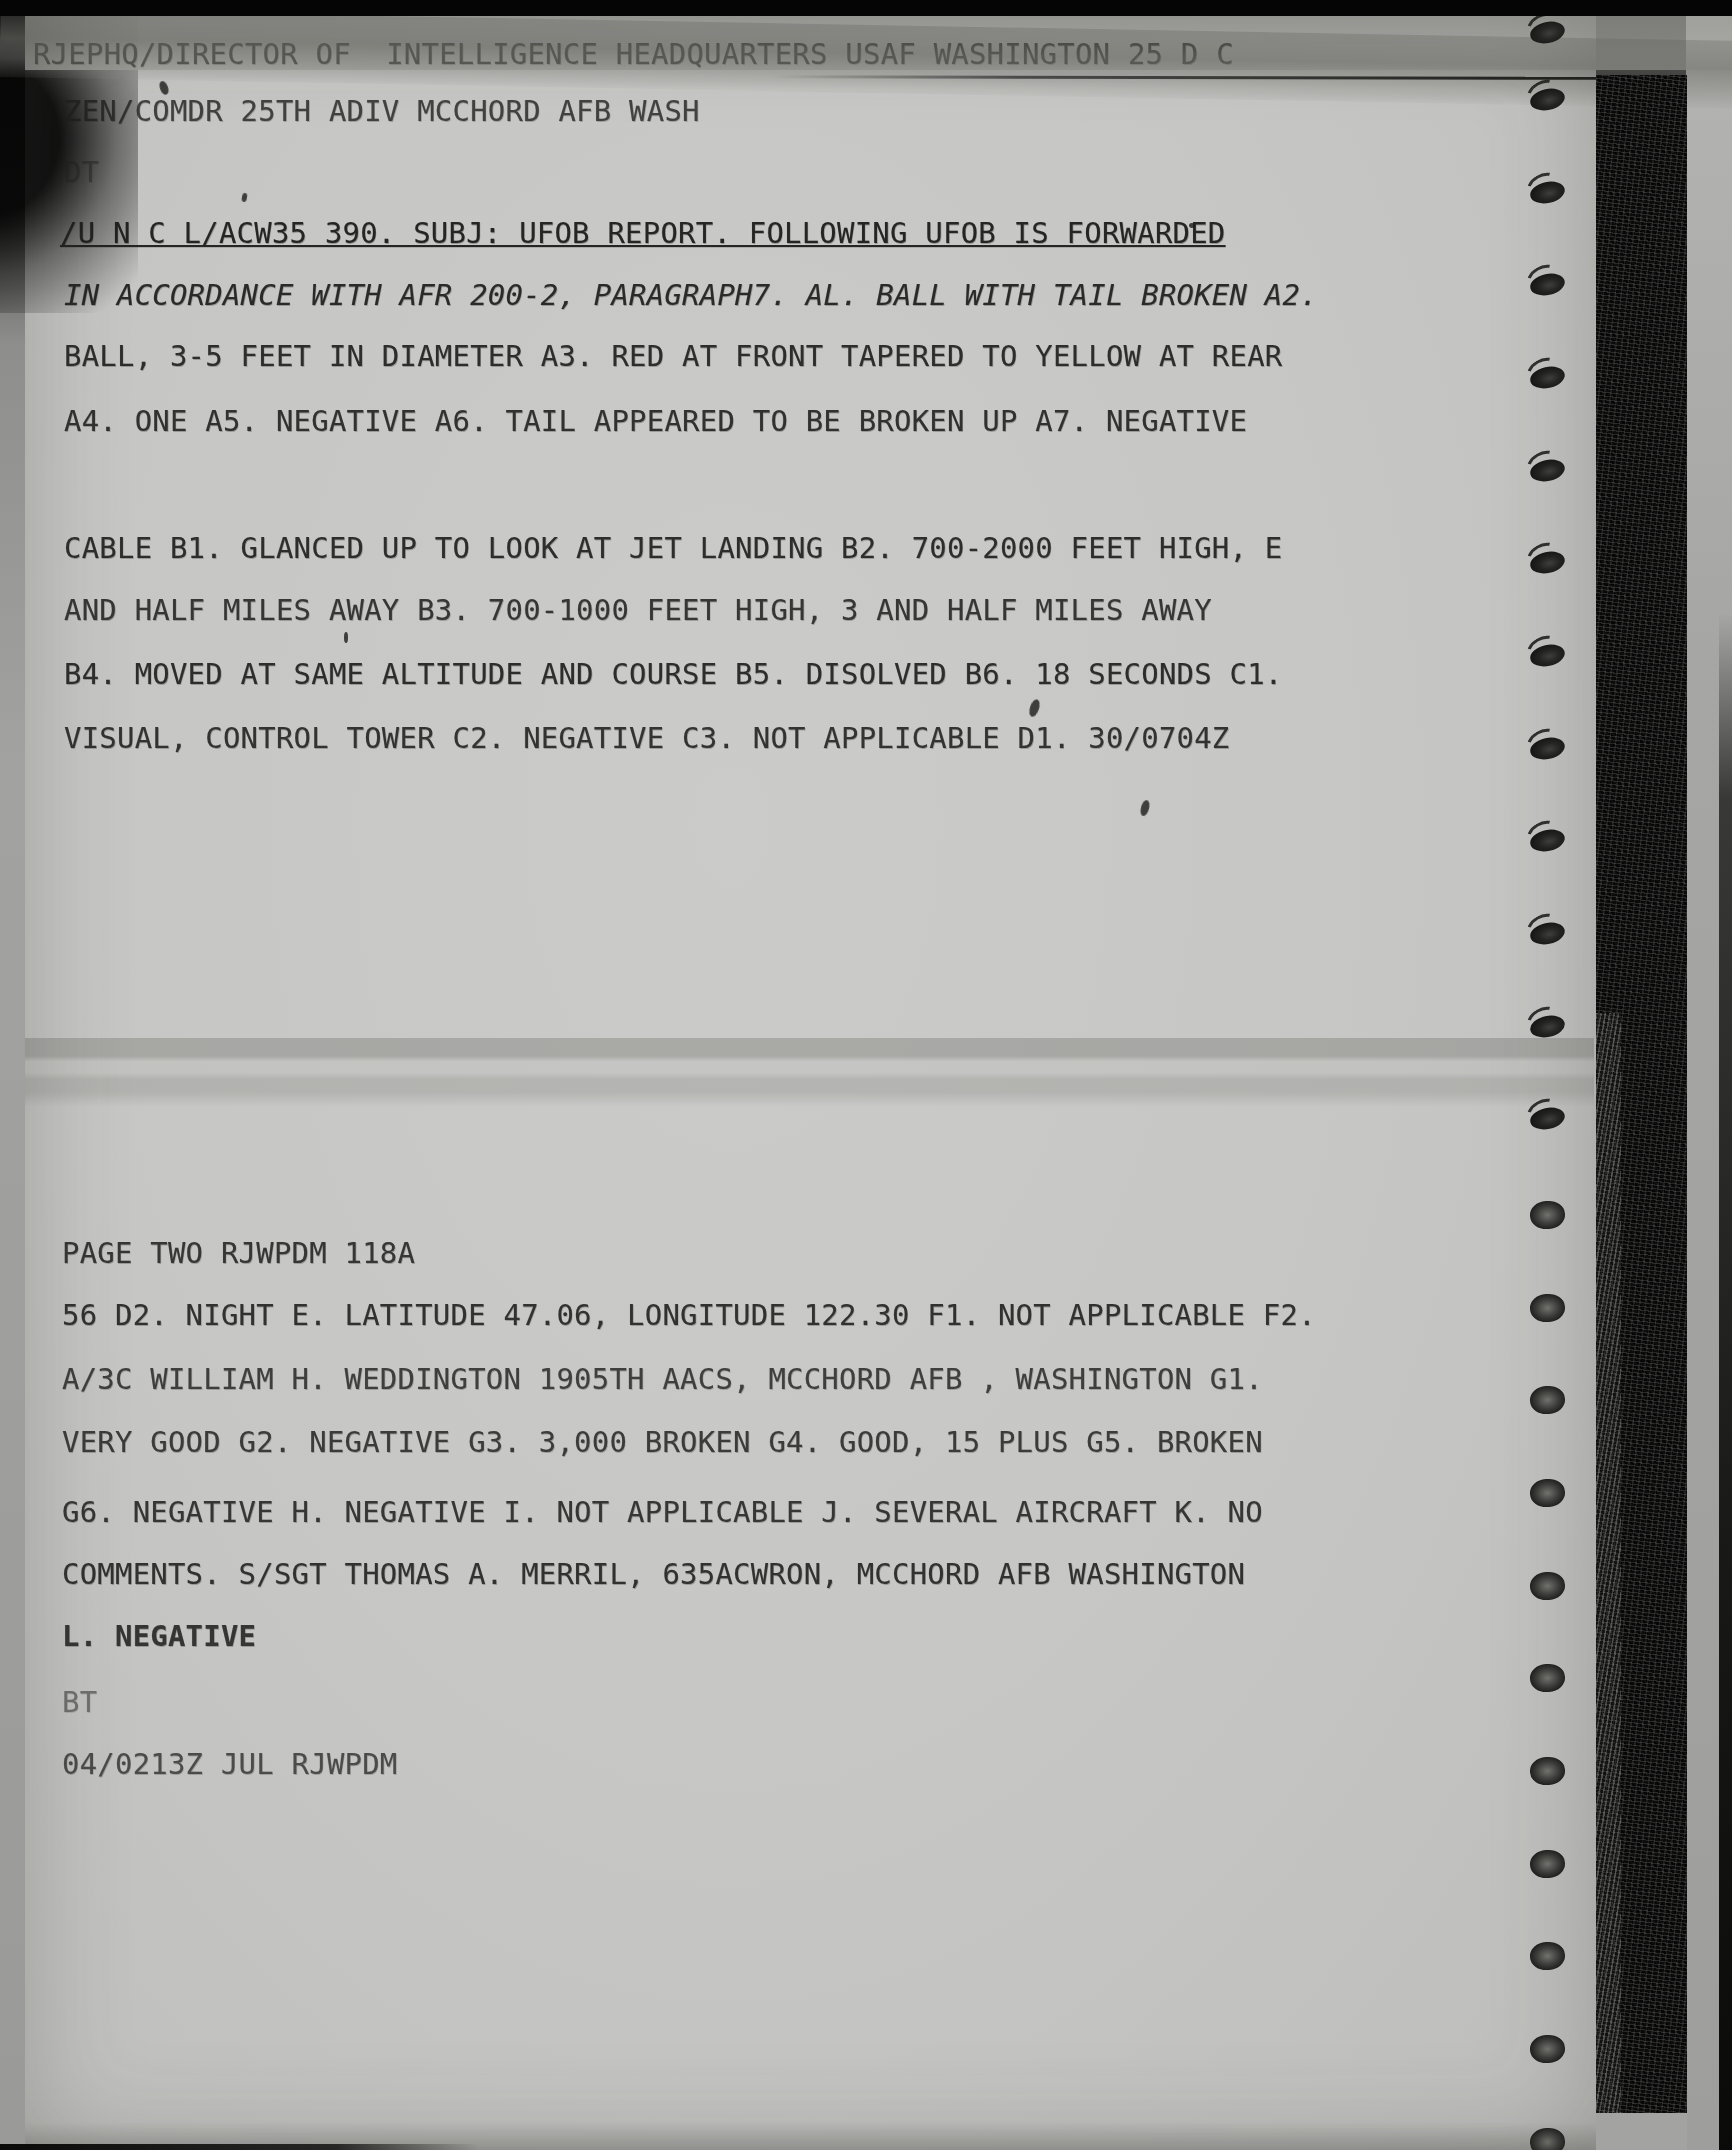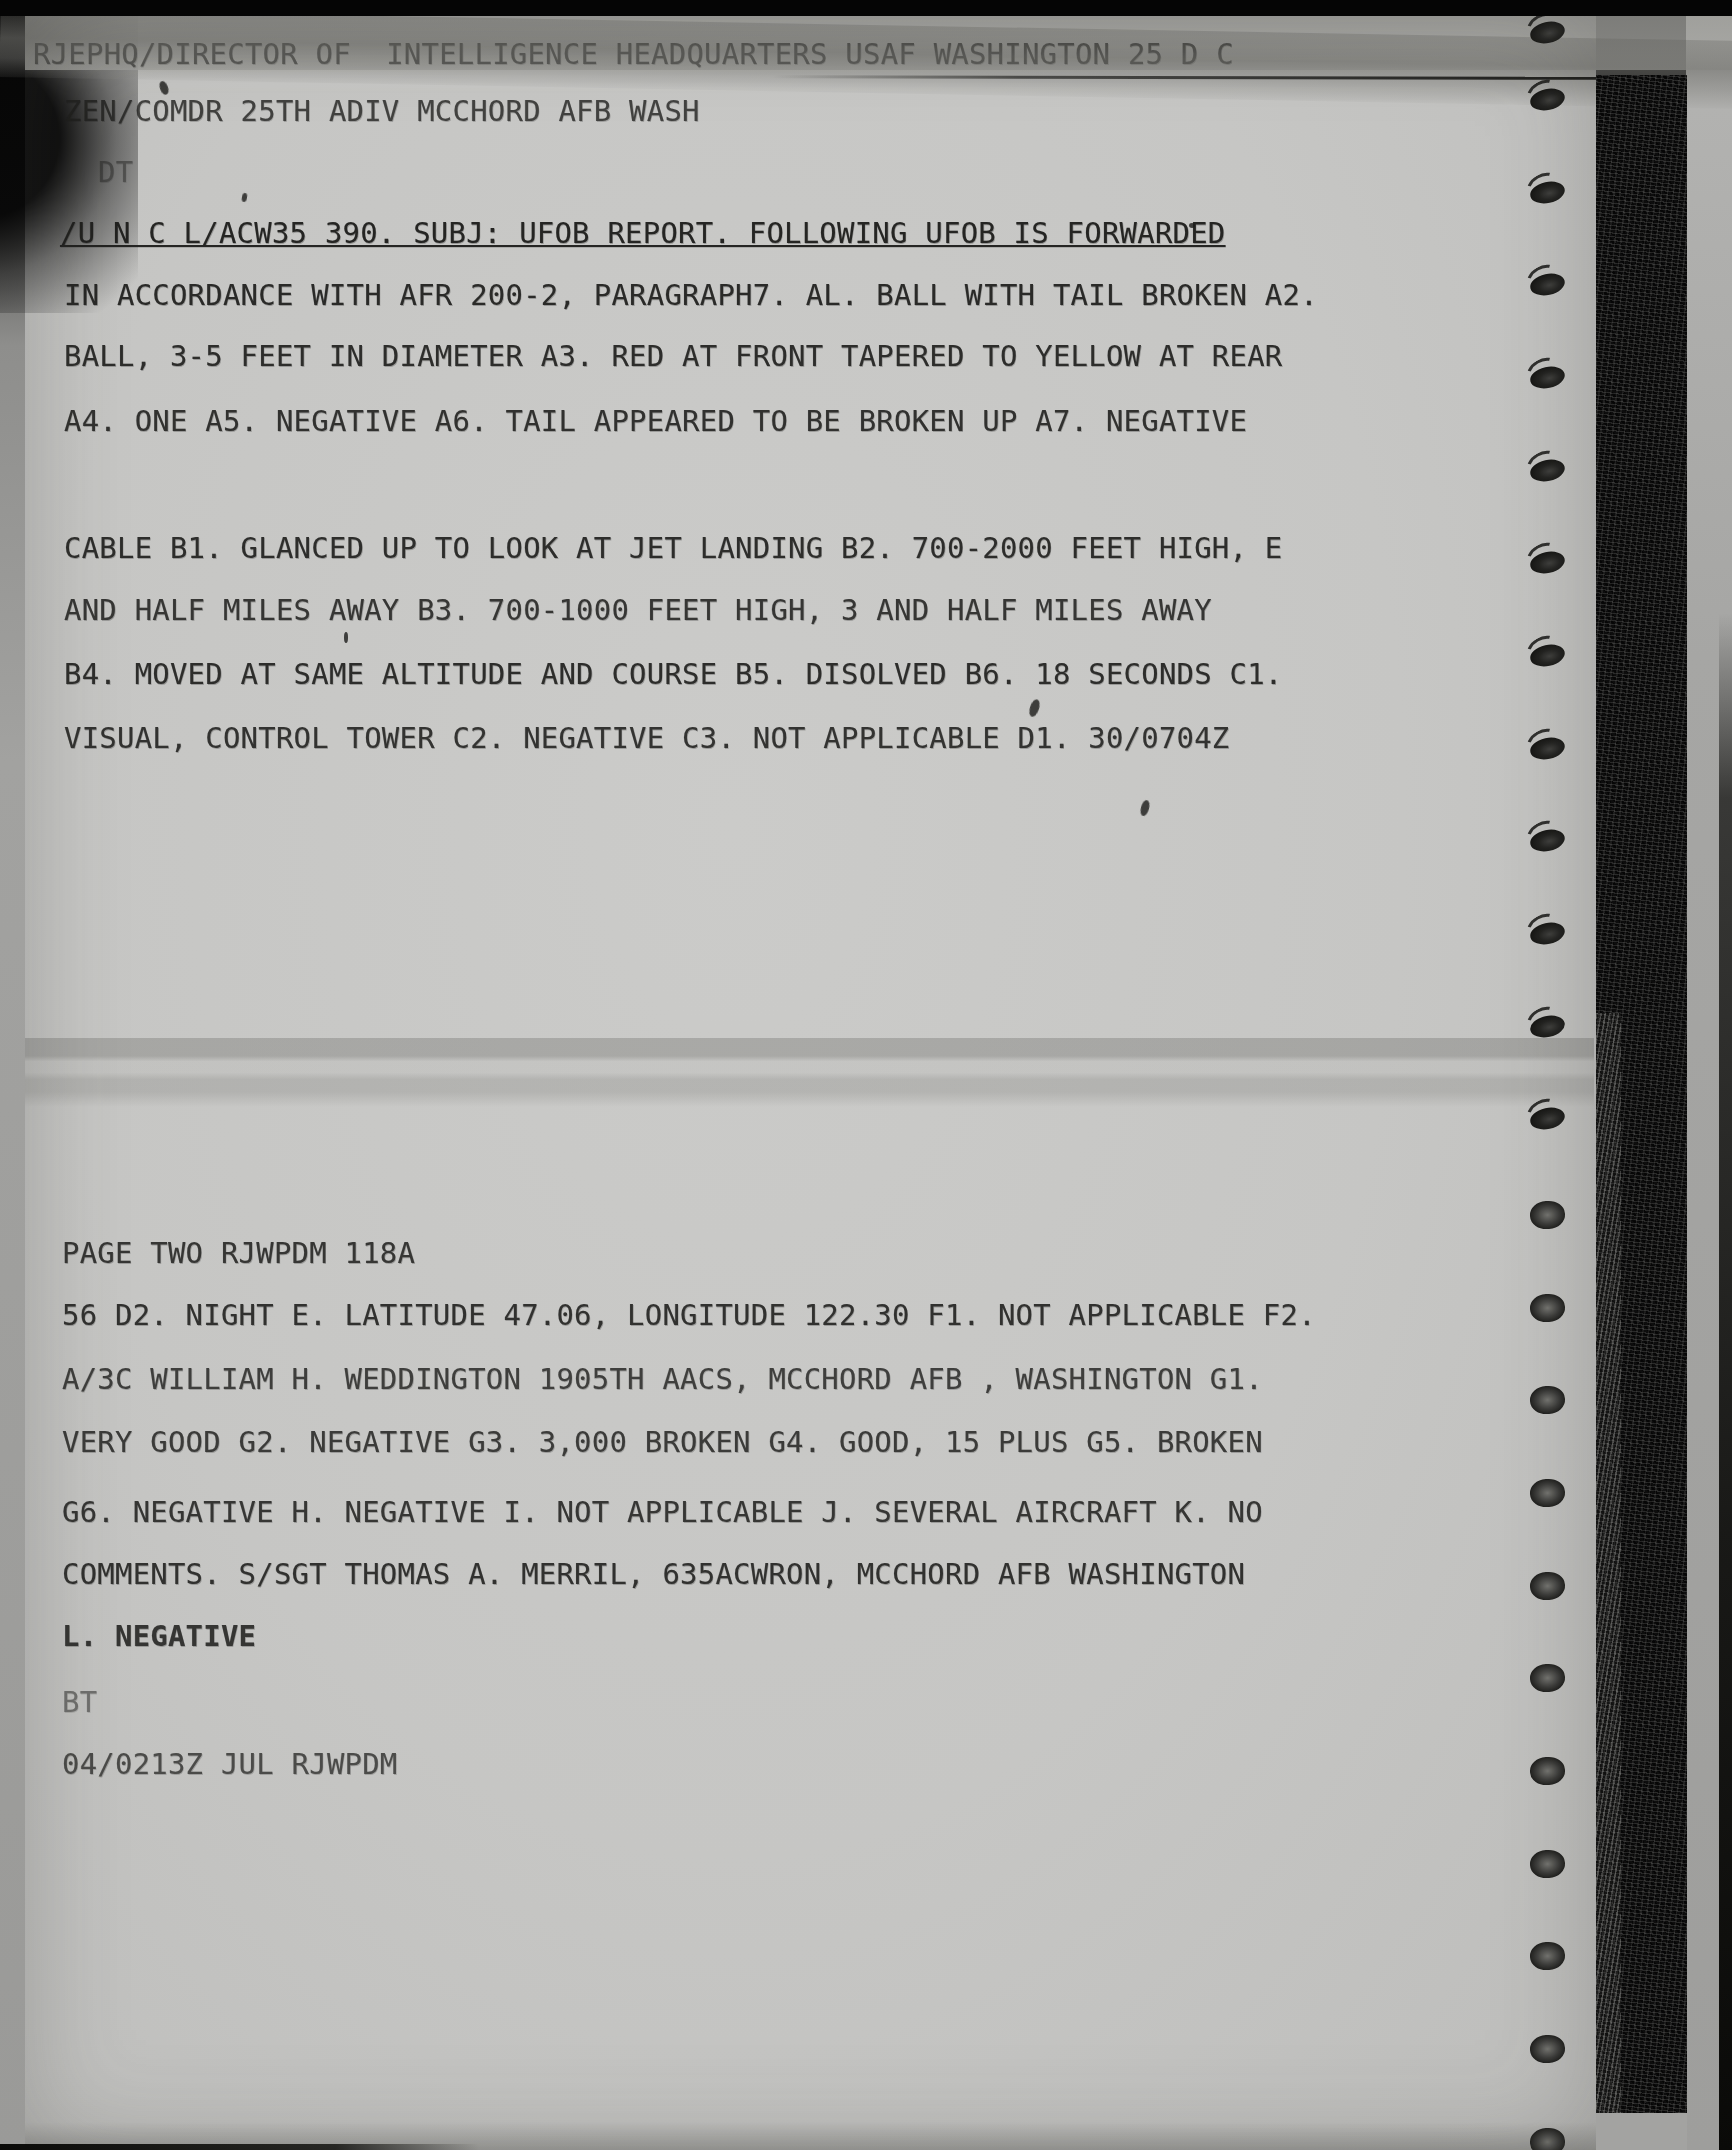--- a/index.html
+++ b/index.html
@@ -72,23 +72,23 @@
   <div class="paper"></div>
   <div class="left-strip"></div>
   <div class="left-corner-shadow"></div>
   <div class="outer-strip"></div>
   <div class="top-gray"></div>
   <div class="smudge"></div>
 
   <div id="text-layer">
       <div class="line" style="top: 40px; left: 33px; opacity: 0.82;">RJEPHQ/DIRECTOR OF  INTELLIGENCE HEADQUARTERS USAF WASHINGTON 25 D C</div>
       <div class="line" style="top: 97px; left: 64px; opacity: 0.78;">ZEN/COMDR 25TH ADIV MCCHORD AFB WASH</div>
-      <div class="line" style="top: 158px; left: 64px; opacity: 0.45; margin-left: 34px;">DT</div>
+      <div class="line" style="top: 158px; left: 64px; opacity: 0.45;">DT</div>
       <div class="line" style="top: 219px; left: 60px; opacity: 0.95; text-decoration: underline;">/U N C L/ACW35 390. SUBJ: UFOB REPORT. FOLLOWING UFOB IS FORWARDED</div>
-      <div class="line" style="top: 281px; left: 64px; opacity: 0.92;">IN ACCORDANCE WITH AFR 200-2, PARAGRAPH7. AL. BALL WITH TAIL BROKEN A2.</div>
+      <div class="line" style="top: 281px; left: 64px; opacity: 0.92; font-style: italic;">IN ACCORDANCE WITH AFR 200-2, PARAGRAPH7. AL. BALL WITH TAIL BROKEN A2.</div>
       <div class="line" style="top: 342px; left: 64px; opacity: 0.9;">BALL, 3-5 FEET IN DIAMETER A3. RED AT FRONT TAPERED TO YELLOW AT REAR</div>
       <div class="line" style="top: 407px; left: 64px; opacity: 0.88;">A4. ONE A5. NEGATIVE A6. TAIL APPEARED TO BE BROKEN UP A7. NEGATIVE</div>
       <div class="line" style="top: 534px; left: 64px; opacity: 0.9;">CABLE B1. GLANCED UP TO LOOK AT JET LANDING B2. 700-2000 FEET HIGH, E</div>
       <div class="line" style="top: 596px; left: 64px; opacity: 0.85;">AND HALF MILES AWAY B3. 700-1000 FEET HIGH, 3 AND HALF MILES AWAY</div>
       <div class="line" style="top: 660px; left: 64px; opacity: 0.9;">B4. MOVED AT SAME ALTITUDE AND COURSE B5. DISOLVED B6. 18 SECONDS C1.</div>
       <div class="line" style="top: 724px; left: 64px; opacity: 0.87;">VISUAL, CONTROL TOWER C2. NEGATIVE C3. NOT APPLICABLE D1. 30/0704Z</div>
       <div class="line" style="top: 1239px; left: 62px; opacity: 0.85;">PAGE TWO RJWPDM 118A</div>
       <div class="line" style="top: 1301px; left: 62px; opacity: 0.88;">56 D2. NIGHT E. LATITUDE 47.06, LONGITUDE 122.30 F1. NOT APPLICABLE F2.</div>
       <div class="line" style="top: 1365px; left: 62px; opacity: 0.8;">A/3C WILLIAM H. WEDDINGTON 1905TH AACS, MCCHORD AFB , WASHINGTON G1.</div>
       <div class="line" style="top: 1428px; left: 62px; opacity: 0.82;">VERY GOOD G2. NEGATIVE G3. 3,000 BROKEN G4. GOOD, 15 PLUS G5. BROKEN</div>

